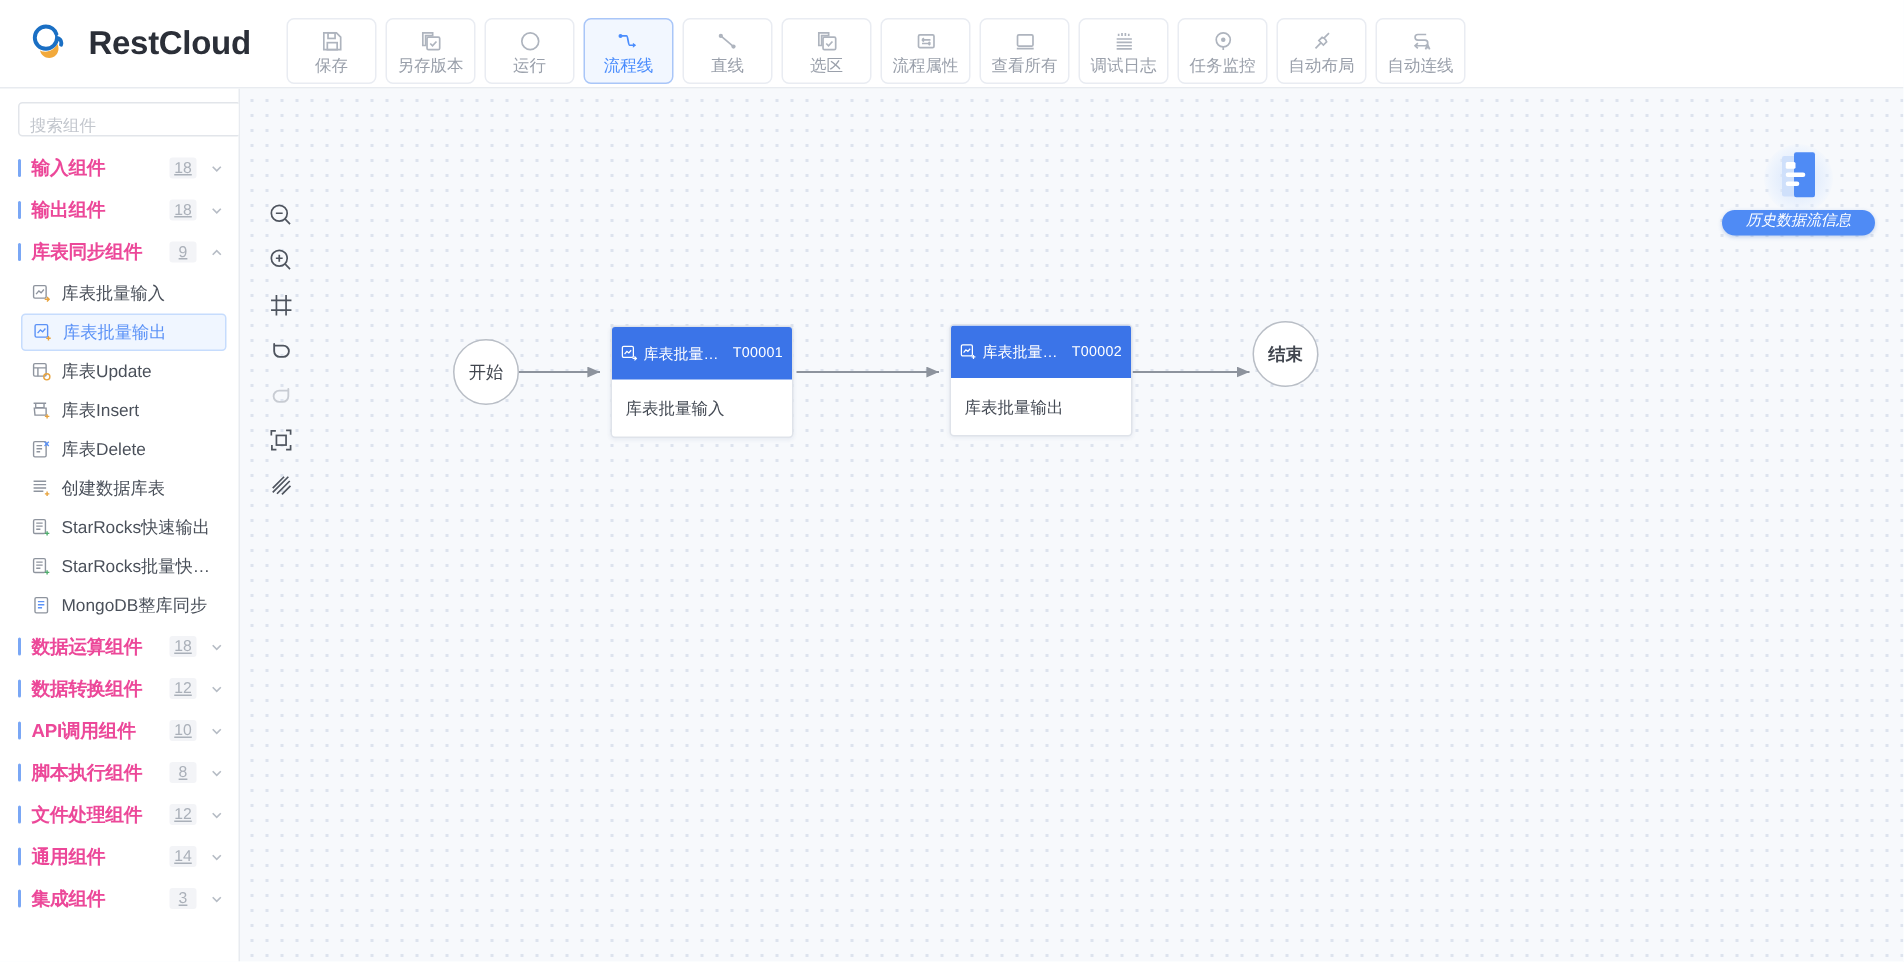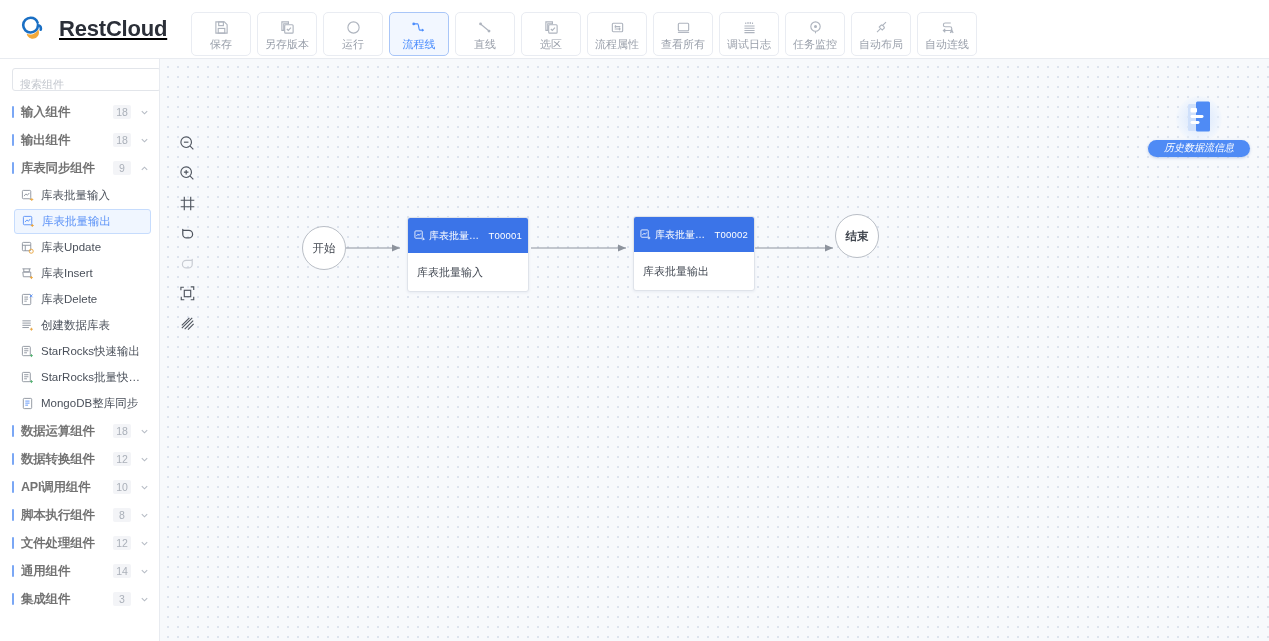--- a/index.html
+++ b/index.html
@@ -13,21 +13,21 @@
 
   
   .topbar {
     height: 59px; min-height:59px;
     background: #ffffff;
     border-bottom: 1px solid #e8ebf0;
     display: flex; align-items: center;
     padding-left: 18px;
     position: relative; z-index: 20;
   }
-  .brand { display: flex; align-items: center; gap: 9px; width: 160px; text-decoration: underline; }
+  .brand { display: flex; align-items: center; gap: 9px; width: 160px; }
   .brand-logo { width: 32px; height: 28px; position: relative; flex: none; }
   .brand-name {
     font-size: 22px; font-weight: bold; color: #2b2f38; letter-spacing: -0.2px;
   }
   .toolbar { display: flex; align-items: center; gap: 6px; margin-left: 13px; margin-top: 10px; }
   .tb-btn {
     width: 60px; height: 44px;
     border: 1px solid #e9ecf2; border-radius: 5px;
     background: #fff;
     display: flex; flex-direction: column; align-items: center; justify-content: center;
@@ -62,24 +62,24 @@
   }
   .search-box input::placeholder { color: #c2c6cd; }
 
   .side-scroll { flex: 1; overflow: hidden; padding-bottom: 6px; }
 
   .grp {
     display: flex; align-items: center; height: 28px; padding: 0 10px 0 12px;
     cursor: pointer; position: relative;
   }
   .grp .bar { width: 2px; height: 12px; background: #7aa7f5; border-radius: 1px; margin-right: 7px; flex:none;}
-  .grp .g-label { font-size: 12.5px; font-weight: bold; color: #737373; flex: 1; letter-spacing:-0.2px;}
+  .grp .g-label { font-size: 12.5px; font-weight: bold; color: #ec4899; flex: 1; letter-spacing:-0.2px;}
   .grp .g-count {
     font-size: 10.5px; color: #aab0b9; background: #f3f4f7;
-    min-width: 18px; text-align: center; border-radius: 2px; padding: 1px 3px; margin-right: 8px;
+    min-width: 18px; text-align: center; border-radius: 2px; padding: 1px 3px; margin-right: 8px; text-decoration: underline;
   }
   .grp .g-chev { color: #b6bcc5; width: 10px; height:10px; display:flex; align-items:center; justify-content:center;}
 
   .comp {
     display: flex; align-items: center; height: 25px; margin: 1px 8px 1px 14px;
     padding: 0 4px 0 6px; border-radius: 3px; cursor: grab;
   }
   .comp .c-ico { width: 14px; height: 14px; margin-right: 7px; flex:none; color:#8e949e; display:flex;align-items:center;justify-content:center;}
   .comp .c-label { font-size: 11.5px; color: #4a505a; white-space: nowrap; overflow: hidden; text-overflow: ellipsis; }
   .comp.selected { background: #f0f6ff; border: 1px solid #c6dcfd; height: 25px; }

